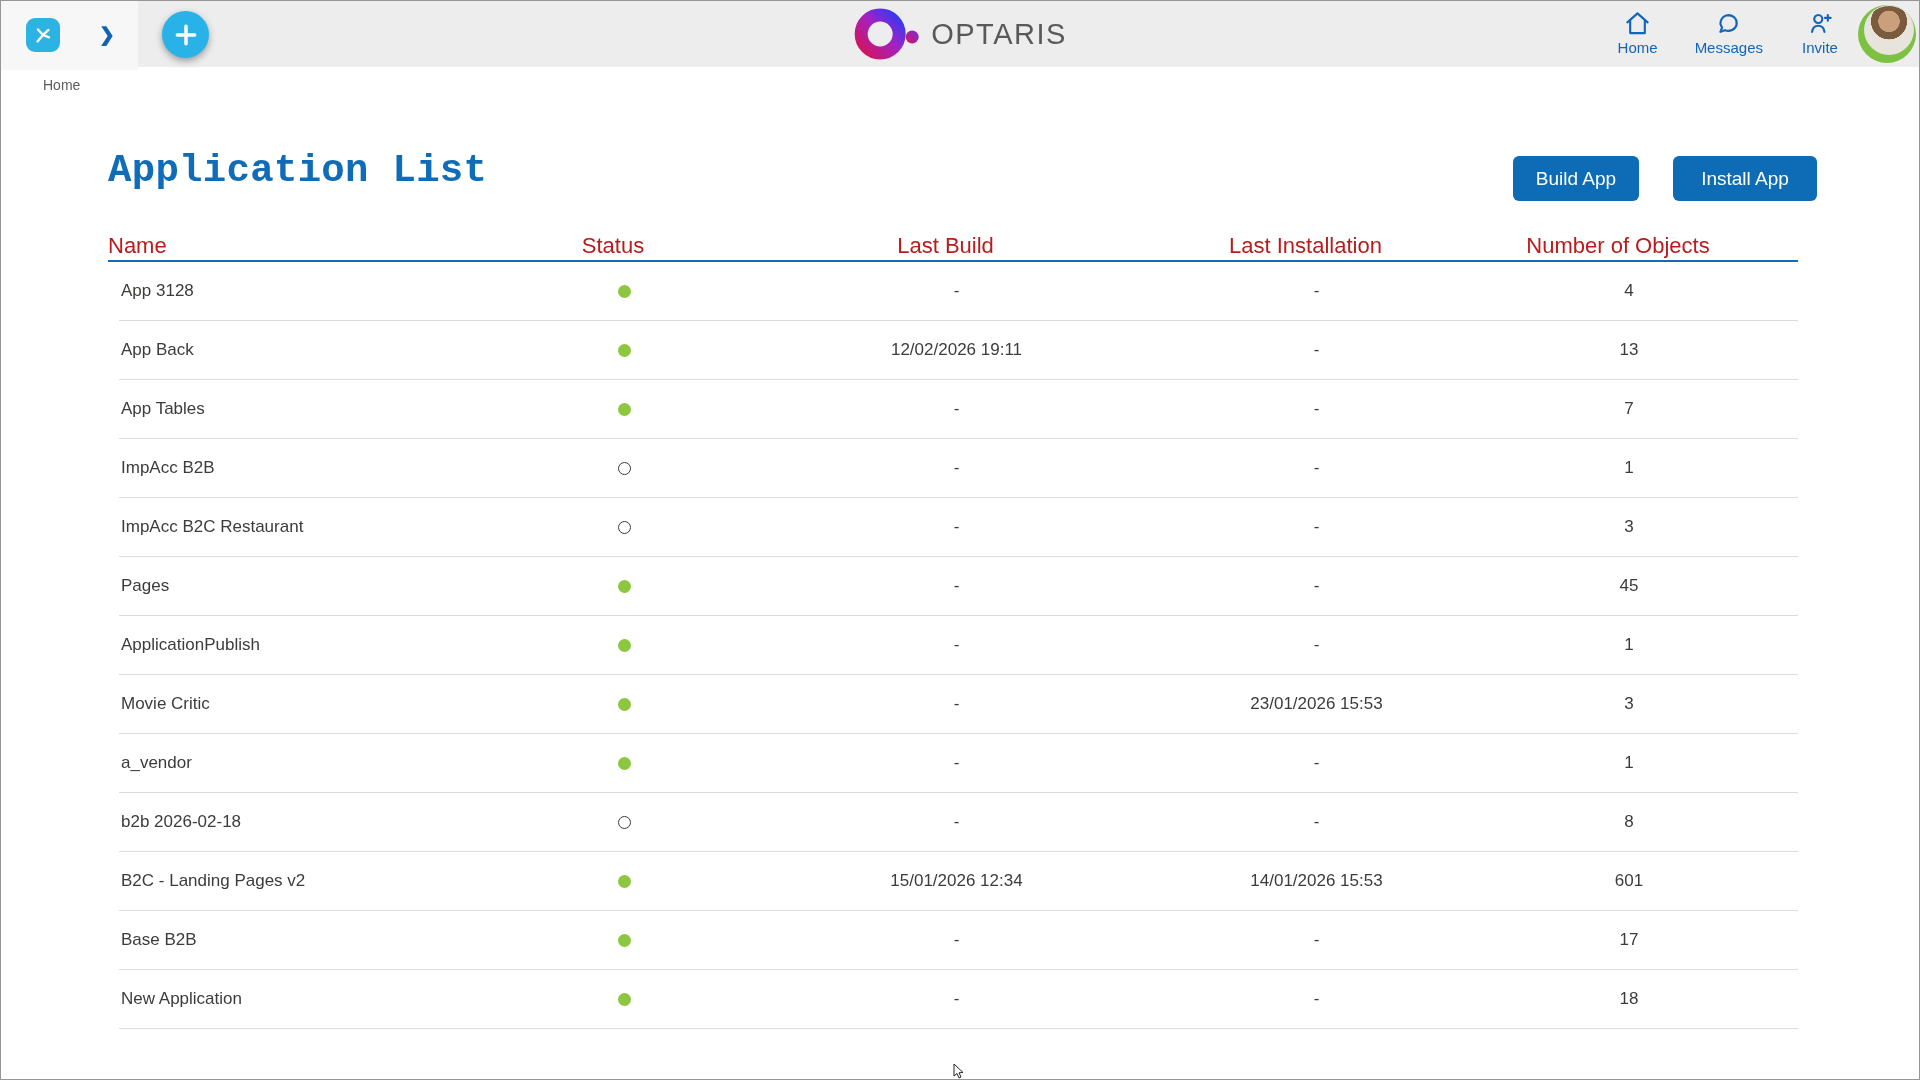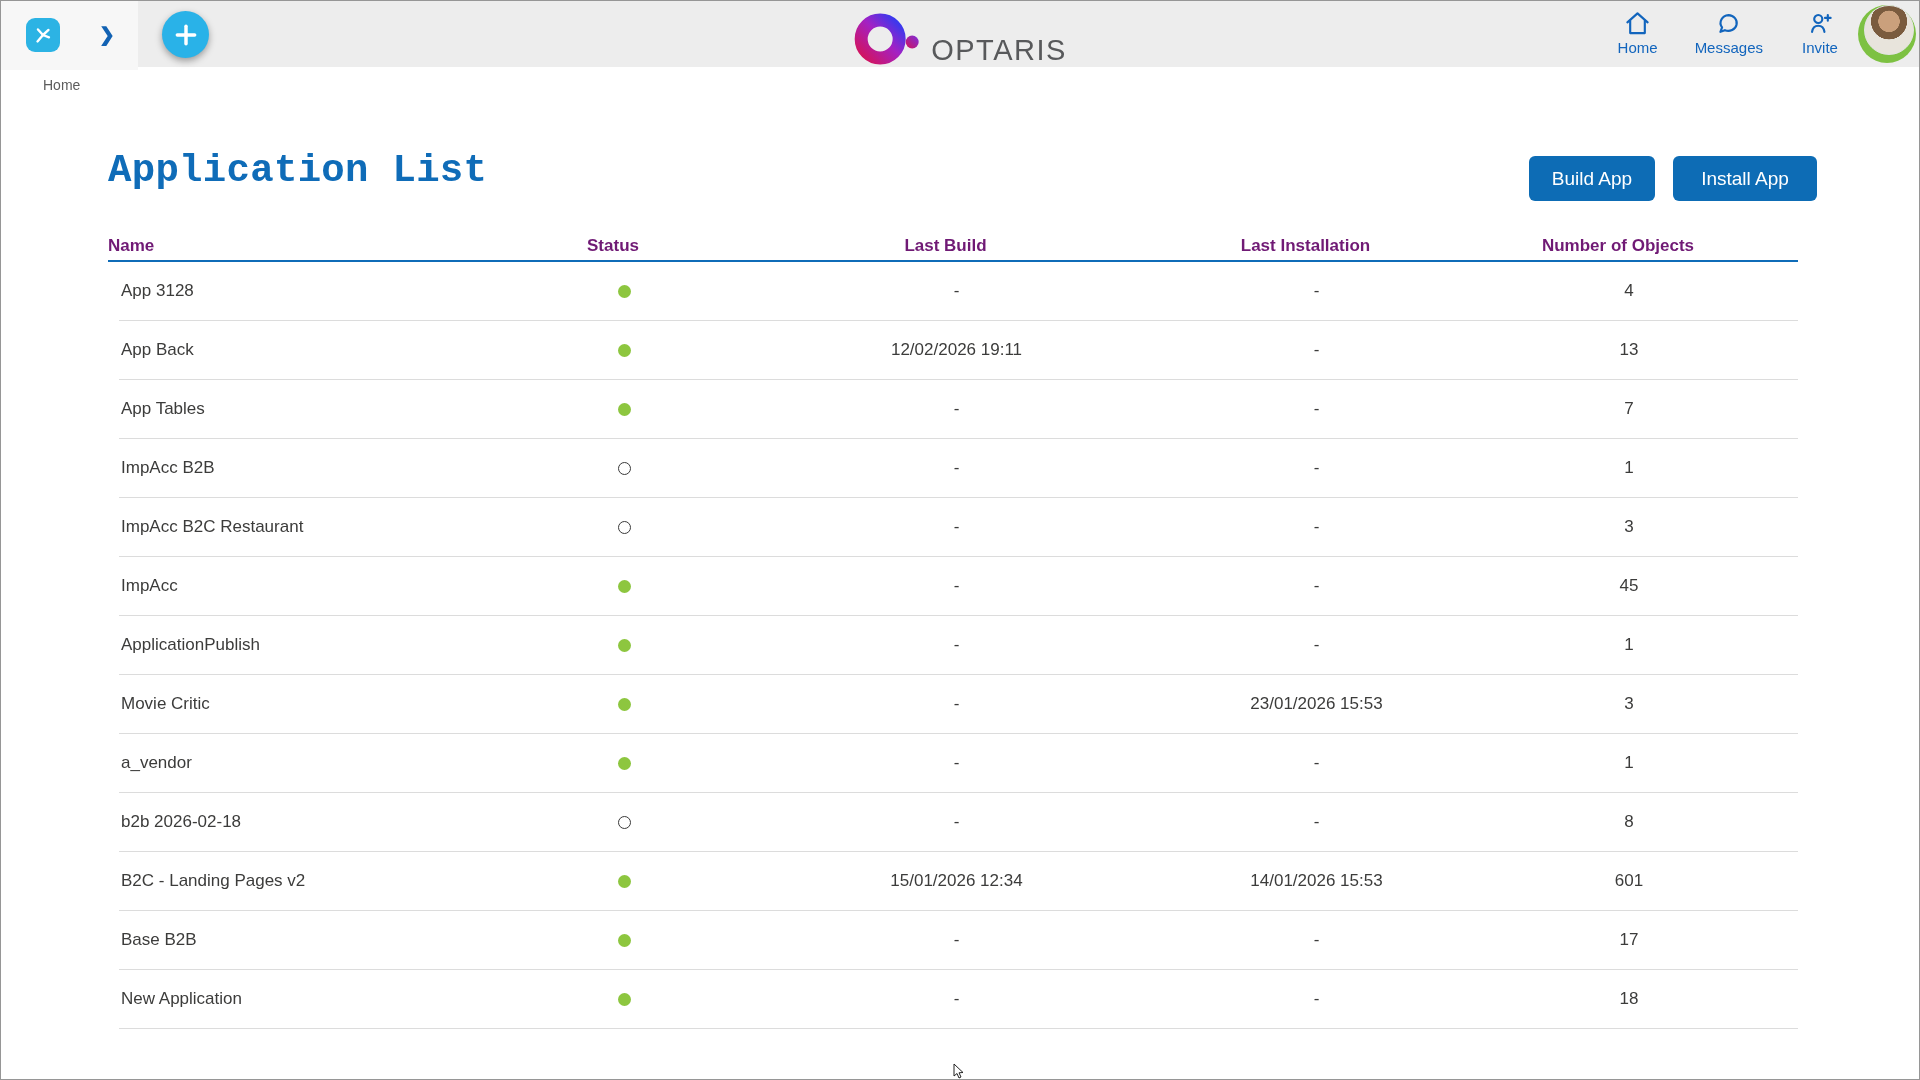--- a/index.html
+++ b/index.html
@@ -9,47 +9,47 @@
   .window { position: absolute; inset: 0; width: 1920px; height: 1080px; border: 1px solid #969696; background: #fff; overflow: hidden; }
 
   
   .topbar { position: absolute; top: 0; left: 0; width: 100%; height: 66px; background: #ededed; }
   .topbar-left { position: absolute; left: 0; top: 0; width: 137px; height: 69px; background: #f7f7f7; }
   .ws-icon { position: absolute; left: 25px; top: 17px; width: 34px; height: 34px; border-radius: 9px; background: #2cb3e4; display: flex; align-items: center; justify-content: center; cursor: pointer; }
   .chevron { position: absolute; left: 96px; top: 21px; width: 20px; height: 24px; color: #1262b3; font-size: 19px; font-weight: bold; display: flex; align-items: center; justify-content: center; cursor: pointer; }
 
   .fab { position: absolute; left: 161px; top: 10px; width: 47px; height: 47px; border-radius: 50%; background: #29b2e8; border: none; box-shadow: 0 3px 7px rgba(0,0,0,0.35); display: flex; align-items: center; justify-content: center; cursor: pointer; }
 
-  .logo { position: absolute; left: 50%; top: 0; transform: translateX(-50%); height: 66px; display: flex; align-items: flex-end; gap: 6px; cursor: pointer; }
+  .logo { position: absolute; left: 50%; top: 0; transform: translateX(-50%); height: 66px; display: flex; align-items: center; gap: 6px; cursor: pointer; }
   .logo-text { font-size: 29px; color: #58595b; letter-spacing: 1.5px; font-weight: 400; }
 
   .topnav { position: absolute; right: 74px; top: 9px; display: flex; gap: 32px; }
   .nav-item { display: flex; flex-direction: column; align-items: center; gap: 2px; cursor: pointer; min-width: 50px; }
   .nav-label { font-size: 15px; color: #1265bd; }
 
   .avatar-wrap { position: absolute; right: 3px; top: 4px; width: 58px; height: 58px; cursor: pointer; }
   .avatar-ring { position: absolute; inset: 0; border-radius: 50%; background: #7dc142; }
   .avatar-photo { position: absolute; left: 6px; top: 0px; width: 50px; height: 50px; border-radius: 50%;
      background: radial-gradient(circle at 50% 32%, #caa07c 0 26%, #7a5b3e 27% 44%, #e8e4dc 45% 100%);
      border: 1px solid #e4e4e4; }
 
   
   .breadcrumb { position: absolute; left: 42px; top: 76px; font-size: 14px; color: #5c5c5c; cursor: pointer; }
 
   
   .page-title { position: absolute; left: 107px; top: 148px; font-size: 39px; font-weight: bold; color: #0f6cb8; letter-spacing: 0.3px; font-family: Liberation Mono, monospace; }
   .btn { position: absolute; top: 155px; height: 45px; background: #0d6cb5; color: #fff; border: none; border-radius: 6px; font-size: 19px; font-family: "Liberation Sans", sans-serif; cursor: pointer; }
-  .btn-build { left: 1512px; width: 126px; margin-left: 16px; }
+  .btn-build { left: 1512px; width: 126px; }
   .btn-install { left: 1672px; width: 144px; }
 
   
   .table { position: absolute; left: 107px; top: 230px; width: 1690px; }
   .thead, .trow { display: grid; grid-template-columns: 400px 210px 455px 265px 360px; align-items: center; }
   .thead { height: 31px; border-bottom: 2px solid #0f6cb8; }
-  .th { font-size: 17px; font-weight: bold; color: #701a75; text-align: center; cursor: pointer; }
+  .th { font-size: 22px; font-weight: normal; color: #b91c1c; text-align: center; cursor: pointer; }
   .th.left { text-align: left; }
   .trow { height: 59px; border-bottom: 1px solid #dcdcdc; cursor: pointer; background: #fff; margin-left: 11px; }
   .cell { font-size: 17px; color: #3c3c3b; text-align: center; }
   .cell.name { text-align: left; padding-left: 2px; }
   .dot { display: inline-block; width: 13px; height: 13px; border-radius: 50%; vertical-align: middle; }
   .dot-filled { background: #8dc63f; }
   .dot-empty { background: transparent; border: 1.6px solid #3a3a3a; }
 
   .cursor { position: absolute; left: 950px; top: 1062px; }
 </style>
@@ -177,21 +177,21 @@
 
   <div class="trow">
     <div class="cell name">ImpAcc B2C Restaurant</div>
     <div class="cell"><span class="dot dot-empty"></span></div>
     <div class="cell">-</div>
     <div class="cell">-</div>
     <div class="cell">3</div>
   </div>
 
   <div class="trow">
-    <div class="cell name">ImpAcc</div>
+    <div class="cell name">Pages</div>
     <div class="cell"><span class="dot dot-filled"></span></div>
     <div class="cell">-</div>
     <div class="cell">-</div>
     <div class="cell">45</div>
   </div>
 
   <div class="trow">
     <div class="cell name">ApplicationPublish</div>
     <div class="cell"><span class="dot dot-filled"></span></div>
     <div class="cell">-</div>

